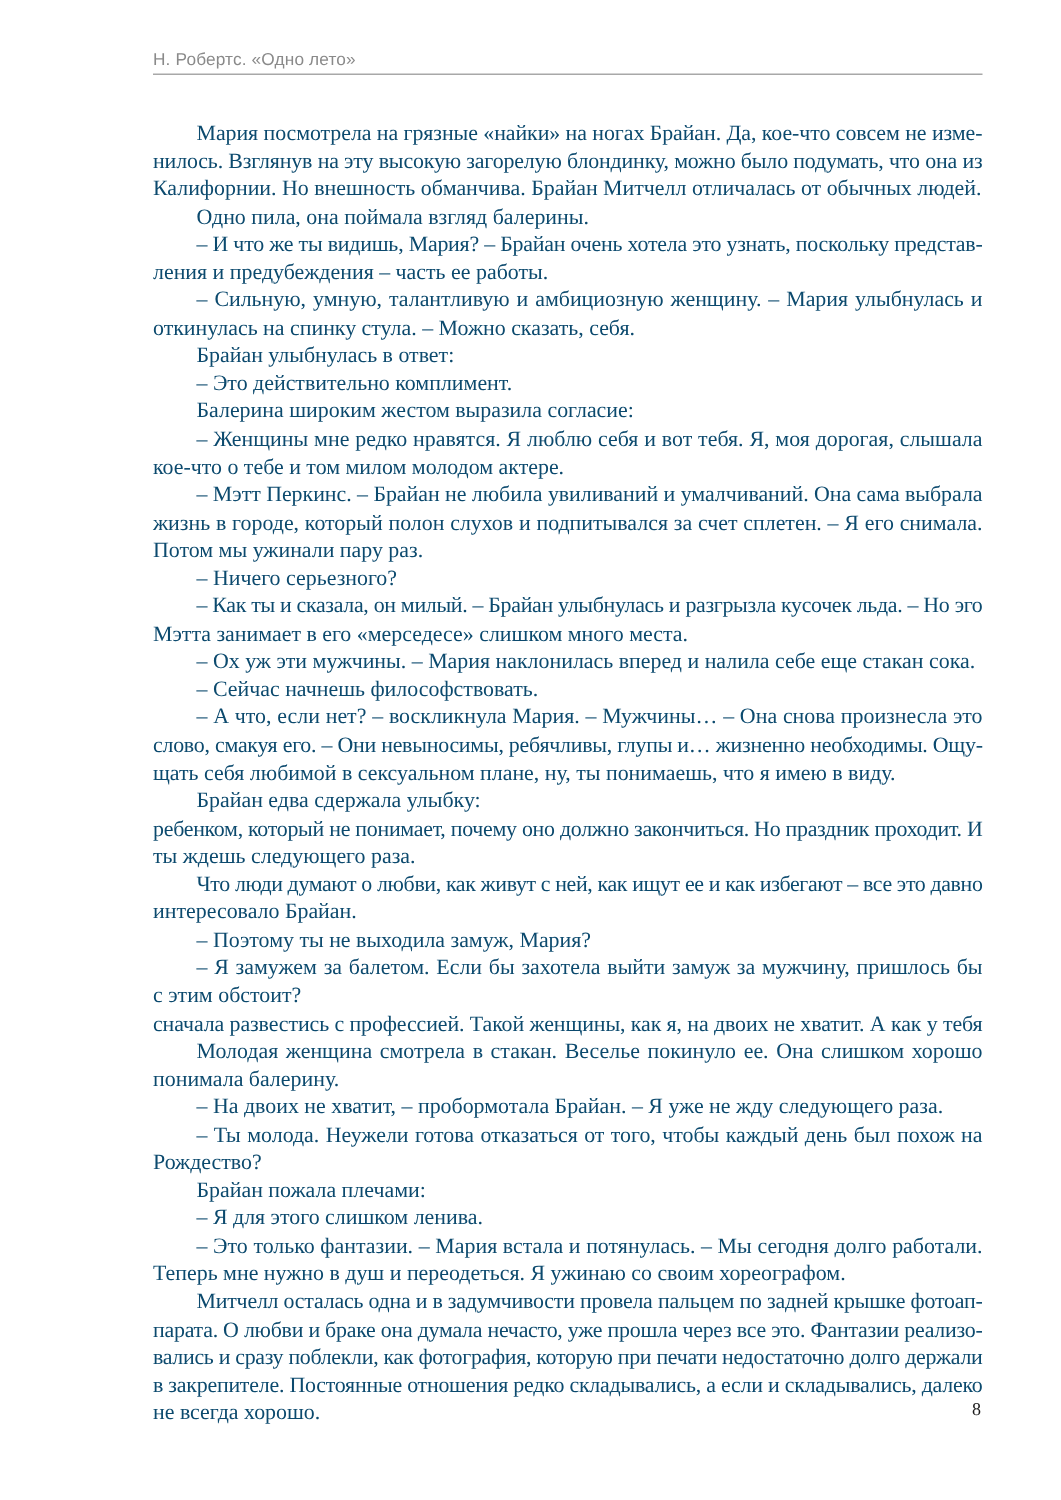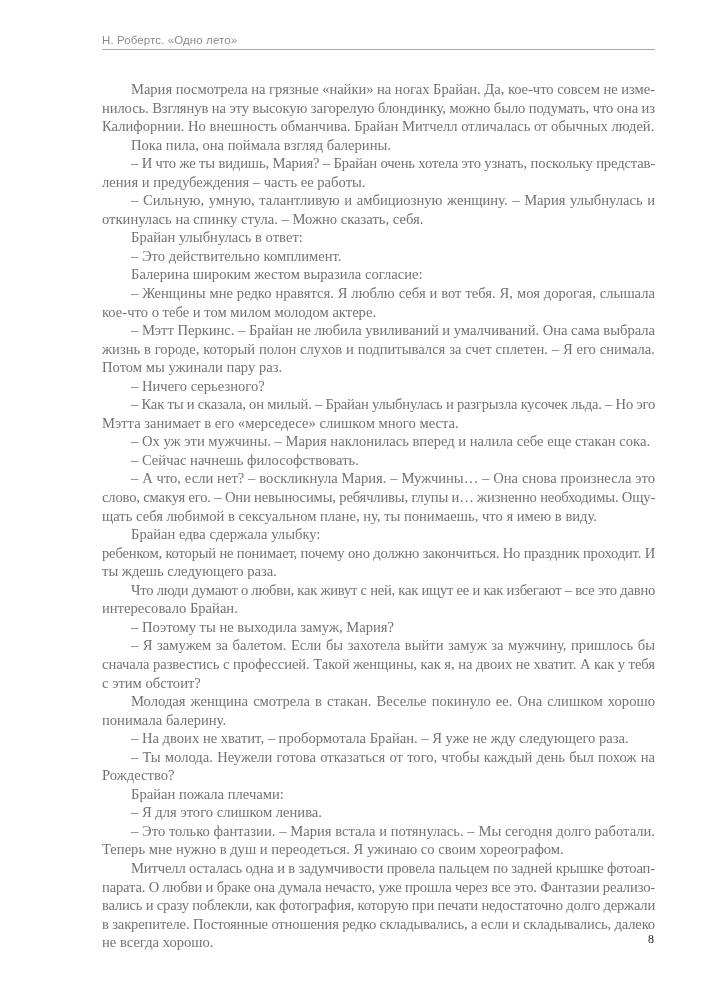--- a/index.html
+++ b/index.html
@@ -9,21 +9,21 @@
     position: absolute; left: 102px; top: 34px;
     font-family: "Liberation Sans", sans-serif; font-size: 11.5px; color: #8a8a8a;
     letter-spacing: 0.1px;
   }
   .header-rule {
     position: absolute; left: 102px; top: 49px; width: 553px; height: 0;
     border-top: 1.6px solid #a8a8a8;
   }
   .body-text {
     position: absolute; left: 102px; top: 80px; width: 553px;
-    font-family: "Liberation Serif", serif; font-size: 14.6px; line-height: 18.55px; color: #737373;
+    font-family: "Liberation Serif", serif; font-size: 14.6px; line-height: 18.55px; color: #0c4a6e;
   }
   .line {
     display: block; white-space: nowrap; height: 18.55px;
     text-align: justify; text-align-last: justify;
   }
   .line.last { text-align-last: left; }
   .line.indent { padding-left: 29px; }
   .page-number {
     position: absolute; left: 648px; top: 932px;
     font-family: "Liberation Serif", serif; font-size: 12px; color: #1a1a1a;
@@ -33,21 +33,21 @@
 <body>
 
 <div class="page">
   <div class="running-header">Н.  Робертс.  «Одно лето»</div>
   <div class="header-rule"></div>
 
   <div class="body-text" id="body-text">
       <span class="line indent" style="letter-spacing: -0.0433594px;">Мария посмотрела на грязные «найки» на ногах Брайан. Да, кое-что совсем не изме-</span>
       <span class="line" style="letter-spacing: -0.0954241px;">нилось. Взглянув на эту высокую загорелую блондинку, можно было подумать, что она из</span>
       <span class="line last">Калифорнии. Но внешность обманчива. Брайан Митчелл отличалась от обычных людей.</span>
-      <span class="line indent last">Пока пила, она поймала взгляд балерины.</span>
+      <span class="line indent last">Одно пила, она поймала взгляд балерины.</span>
       <span class="line indent" style="letter-spacing: -0.143102px;">– И что же ты видишь, Мария? – Брайан очень хотела это узнать, поскольку представ-</span>
       <span class="line last">ления и предубеждения – часть ее работы.</span>
       <span class="line indent" style="word-spacing: 0.976562px;">– Сильную, умную, талантливую и амбициозную женщину. – Мария улыбнулась и</span>
       <span class="line last">откинулась на спинку стула. – Можно сказать, себя.</span>
       <span class="line indent last">Брайан улыбнулась в ответ:</span>
       <span class="line indent last">– Это действительно комплимент.</span>
       <span class="line indent last">Балерина широким жестом выразила согласие:</span>
       <span class="line indent" style="word-spacing: 0.262277px;">– Женщины мне редко нравятся. Я люблю себя и вот тебя. Я, моя дорогая, слышала</span>
       <span class="line last">кое-что о тебе и том милом молодом актере.</span>
       <span class="line indent" style="letter-spacing: -0.0213068px;">– Мэтт Перкинс. – Брайан не любила увиливаний и умалчиваний. Она сама выбрала</span>
@@ -61,22 +61,22 @@
       <span class="line indent" style="word-spacing: 0.202009px;">– А что, если нет? – воскликнула Мария. – Мужчины… – Она снова произнесла это</span>
       <span class="line" style="letter-spacing: -0.161898px;">слово, смакуя его. – Они невыносимы, ребячливы, глупы и…  жизненно необходимы. Ощу-</span>
       <span class="line last">щать себя любимой в сексуальном плане, ну, ты понимаешь, что я имею в виду.</span>
       <span class="line indent last">Брайан едва сдержала улыбку:</span>
       <span class="line" style="letter-spacing: -0.178676px;">ребенком, который не понимает, почему оно должно закончиться. Но праздник проходит. И</span>
       <span class="line last">ты ждешь следующего раза.</span>
       <span class="line indent" style="letter-spacing: -0.244048px;">Что люди думают о любви, как живут с ней, как ищут ее и как избегают – все это давно</span>
       <span class="line last">интересовало Брайан.</span>
       <span class="line indent last">– Поэтому ты не выходила замуж, Мария?</span>
       <span class="line indent" style="word-spacing: 0.865385px;">– Я замужем за балетом. Если бы захотела выйти замуж за мужчину, пришлось бы</span>
+      <span class="line last">с этим обстоит?</span>
       <span class="line" style="letter-spacing: -0.0639368px;">сначала развестись с профессией. Такой женщины, как я, на двоих не хватит. А как у тебя</span>
-      <span class="line last">с этим обстоит?</span>
       <span class="line indent" style="word-spacing: 1.42031px;">Молодая женщина смотрела в стакан. Веселье покинуло ее. Она слишком хорошо</span>
       <span class="line last">понимала балерину.</span>
       <span class="line indent last">– На двоих не хватит, – пробормотала Брайан. – Я уже не жду следующего раза.</span>
       <span class="line indent" style="word-spacing: 0.614183px;">– Ты молода. Неужели готова отказаться от того, чтобы каждый день был похож на</span>
       <span class="line last">Рождество?</span>
       <span class="line indent last">Брайан пожала плечами:</span>
       <span class="line indent last">– Я для этого слишком ленива.</span>
       <span class="line indent" style="word-spacing: 0.112981px;">– Это только фантазии. – Мария встала и потянулась. – Мы сегодня долго работали.</span>
       <span class="line last">Теперь мне нужно в душ и переодеться. Я ужинаю со своим хореографом.</span>
       <span class="line indent" style="letter-spacing: -0.142603px;">Митчелл осталась одна и в задумчивости провела пальцем по задней крышке фотоап-</span>

